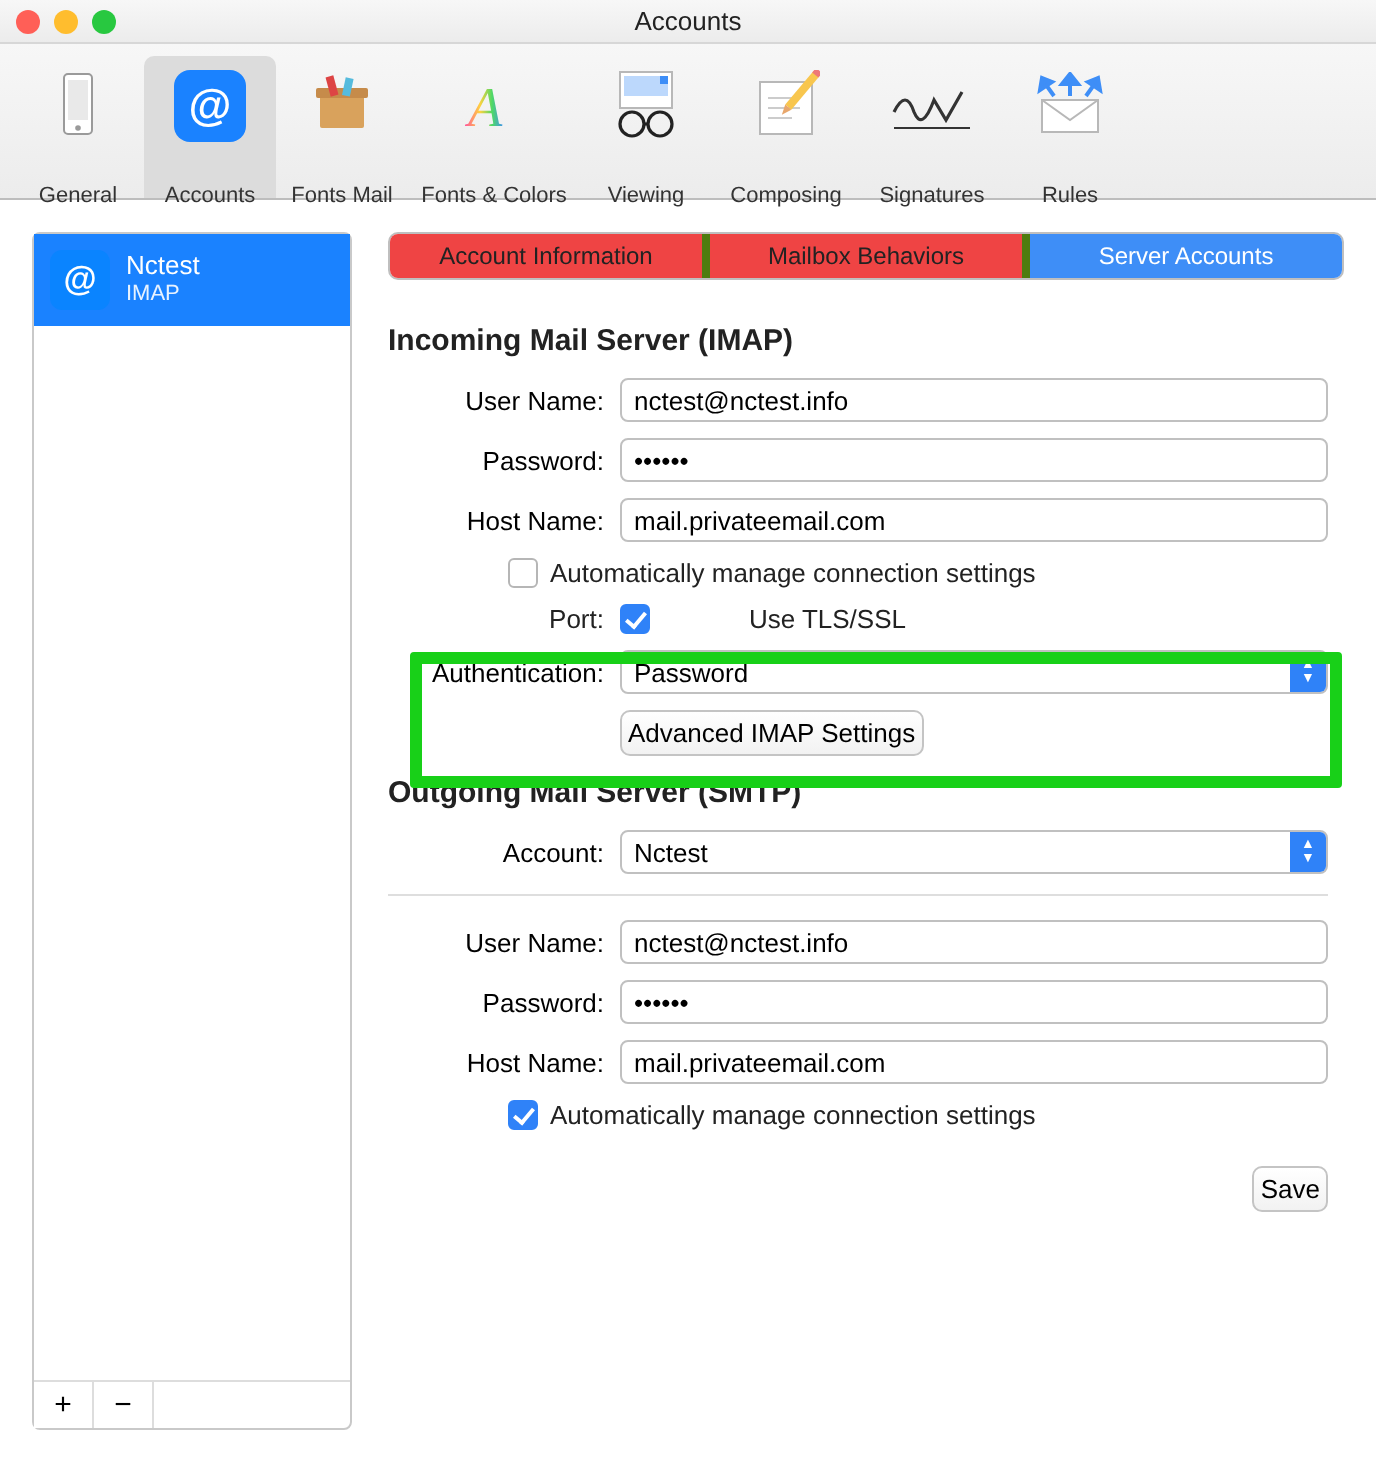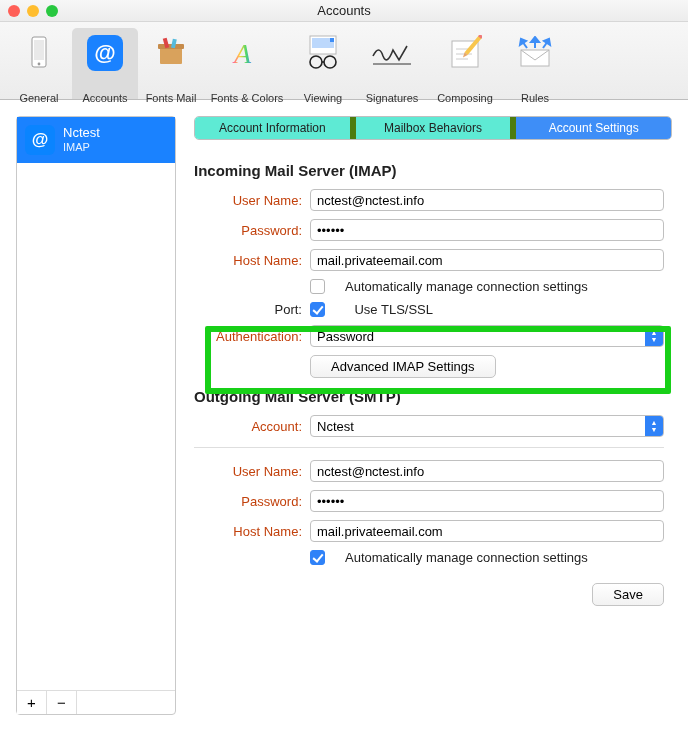--- a/index.html
+++ b/index.html
@@ -94,22 +94,22 @@
   .tabbar {
     display:flex;
     border:1px solid #bfbfbf;
     border-radius:5px;
     overflow:hidden;
     height:24px;
     font-size:12px;
   }
   .tabbar .tab {
     flex:1; text-align:center; line-height:22px;
-    border-right:6px solid #4d7c0f;
-    background:#5eead4;
+    border-right:4px solid #4d7c0f;
+    background:#ef4444;
     cursor:pointer;
   }
   .tabbar .tab:last-child{border-right:none;}
   .tabbar .tab.active { background:#3e8ef7; color:#fff; }
   .form {
     padding: 18px 8px 0 0;
     position:relative;
   }
   .section-head {
     font-weight:600;
@@ -119,21 +119,21 @@
   .row {
     display:flex;
     align-items:center;
     margin-bottom:8px;
     gap:8px;
   }
   .row label {
     flex:0 0 108px;
     text-align:right;
     font-size:13px;
-    color:#c2410c;
+    color:#000000;
   }
   .row input[type=text], .row input[type=password], .row select {
     flex:1;
     height:22px;
     border:1px solid #c0c0c0;
     border-radius:4px;
     padding: 0 6px;
     font-size:13px;
     background:#fff;
   }
@@ -144,21 +144,21 @@
   .sel-wrap { position:relative; flex:1; display:flex; }
   .sel-arrows {
     position:absolute; right:1px; top:1px; bottom:1px;
     width:18px;
     background:#2f82f8;
     border-radius:0 3px 3px 0;
     display:flex; flex-direction:column; align-items:center; justify-content:center;
     color:#fff; font-size:7px; line-height:7px;
     pointer-events:none;
   }
-  .chk-row { margin-left:116px; display:flex; align-items:flex-start; gap:20px; font-size:13px; margin-bottom:8px; }
+  .chk-row { margin-left:60px; display:flex; align-items:flex-start; gap:6px; font-size:13px; margin-bottom:8px; }
   input[type=checkbox]{
     width:15px; height:15px;
     appearance:none;
     border:1px solid #b6b6b6;
     border-radius:3px;
     background:#fff;
     position:relative;
     cursor:pointer;
   }
   input[type=checkbox]:checked{
@@ -166,26 +166,26 @@
   }
   input[type=checkbox]:checked::after{
     content:""; position:absolute; left:4px; top:1px;
     width:4px; height:8px;
     border:solid #fff; border-width:0 2px 2px 0;
     transform:rotate(40deg);
   }
   .port-row { display:flex; align-items:center; gap:8px; margin-bottom:8px;}
   .port-row label { flex:0 0 108px; text-align:right; }
   .port-row input[type=text]{ width:180px; flex:0 0 180px; height:22px; border:1px solid #c0c0c0; border-radius:4px; padding:0 6px;}
-  .tls { display:flex; gap:0; font-size:13px; }
+  .tls { display:flex; gap:20px; font-size:13px; }
   .btn {
     border:1px solid #c4c4c4;
     background:linear-gradient(#fff,#f2f2f2);
     border-radius:5px;
-    padding:3px 20px;
+    padding:3px 3px;
     font-size:13px;
     cursor:pointer;
   }
   .adv-row { margin-left:116px; margin-bottom:10px;}
   hr.sep { border:none; border-top:1px solid #dedede; margin:10px 0 12px 0;}
   .save-row { display:flex; justify-content:flex-end; margin-top:18px;align-items:center;}
   
   .highlight {
     position:absolute;
     border:6px solid #18d018;
@@ -257,44 +257,44 @@
           <rect x="28" y="4" width="4" height="4" fill="#3e8ef7"></rect>
           <g stroke="#222" stroke-width="1.6" fill="none">
             <circle cx="14" cy="28" r="6"></circle>
             <circle cx="28" cy="28" r="6"></circle>
             <path d="M20 28h2"></path>
           </g>
         </svg>
     </div>
     <div class="tb-label">Viewing</div>
   </div>
-  <div class="tb-item" style="width:72px">
-    <div class="tb-icon">
-      <svg width="46" height="30">
-          <path d="M4 18 Q 10 6 14 18 Q 18 28 24 12 L 30 22 L 38 8" stroke="#333" stroke-width="1.6" fill="none"></path>
-          <line x1="4" y1="26" x2="42" y2="26" stroke="#333"></line>
-        </svg>
-    </div>
-    <div class="tb-label">Signatures</div>
-  </div>
   <div class="tb-item" style="width:74px">
     <div class="tb-icon">
       <svg width="34" height="36">
           <rect x="4" y="6" width="26" height="26" fill="#fff" stroke="#b8b8b8"></rect>
           <line x1="8" y1="14" x2="24" y2="14" stroke="#ccc"></line>
           <line x1="8" y1="19" x2="24" y2="19" stroke="#ccc"></line>
           <line x1="8" y1="24" x2="20" y2="24" stroke="#ccc"></line>
           <g transform="rotate(40 22 14)">
             <rect x="20" y="-2" width="4" height="22" fill="#f8c64e"></rect>
             <polygon points="20,20 24,20 22,25" fill="#e8a76c"></polygon>
             <rect x="20" y="-4" width="4" height="3" fill="#e77"></rect>
           </g>
         </svg>
     </div>
     <div class="tb-label">Composing</div>
+  </div>
+  <div class="tb-item" style="width:72px">
+    <div class="tb-icon">
+      <svg width="46" height="30">
+          <path d="M4 18 Q 10 6 14 18 Q 18 28 24 12 L 30 22 L 38 8" stroke="#333" stroke-width="1.6" fill="none"></path>
+          <line x1="4" y1="26" x2="42" y2="26" stroke="#333"></line>
+        </svg>
+    </div>
+    <div class="tb-label">Signatures</div>
   </div>
   <div class="tb-item">
     <div class="tb-icon">
       <svg width="36" height="34">
           <rect x="4" y="14" width="28" height="16" fill="#fff" stroke="#b8b8b8"></rect>
           <path d="M4 14 L18 24 L32 14" stroke="#b8b8b8" fill="none"></path>
           <g stroke="#3e8ef7" stroke-width="2" fill="#3e8ef7">
             <line x1="18" y1="12" x2="18" y2="2"></line>
             <polygon points="14,6 18,1 22,6"></polygon>
             <line x1="10" y1="12" x2="5" y2="5"></line>
@@ -322,21 +322,21 @@
       <button>+</button>
       <button>−</button>
       <div style="flex:1"></div>
     </div>
   </div>
 
   <div class="panel">
     <div class="tabbar">
       <div class="tab">Account Information</div>
       <div class="tab">Mailbox Behaviors</div>
-      <div class="tab active">Account Settings</div>
+      <div class="tab active">Server Accounts</div>
     </div>
 
     <div class="form">
       <div class="section-head">Incoming Mail Server (IMAP)</div>
 
       <div class="row">
         <label>User Name:</label>
         <input type="text" value="nctest@nctest.info" style="">
       </div>
       <div class="row">

